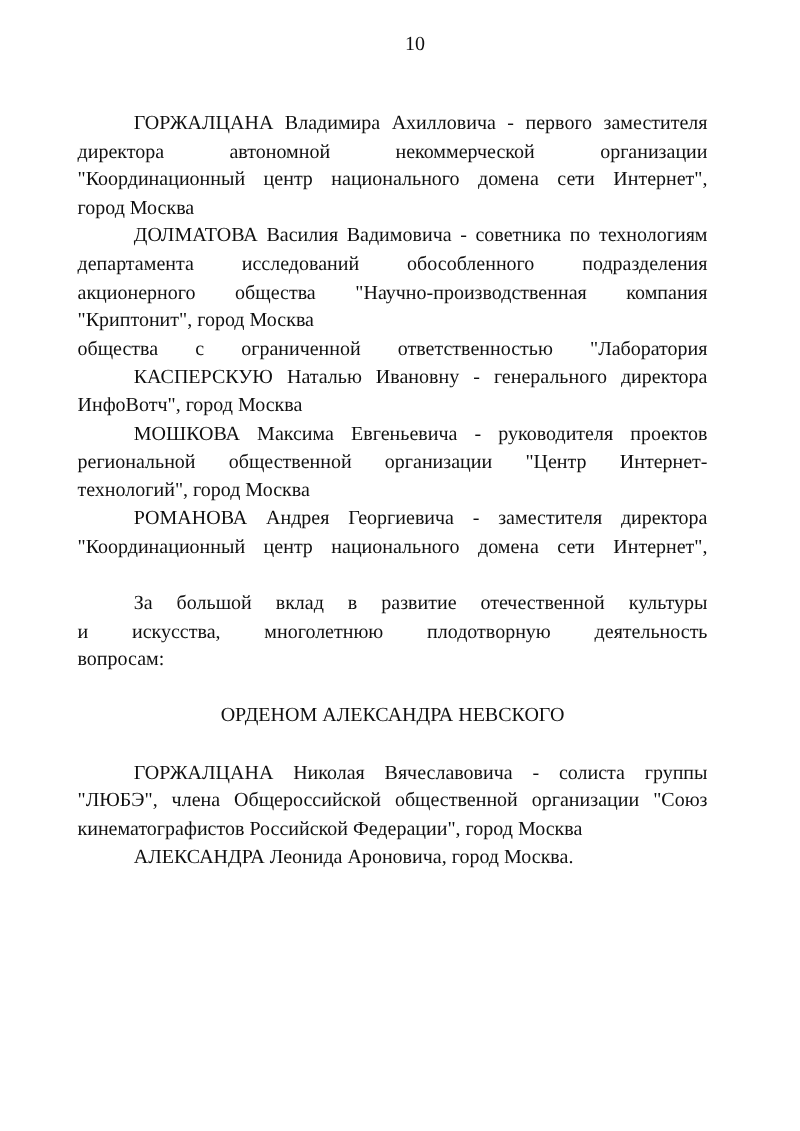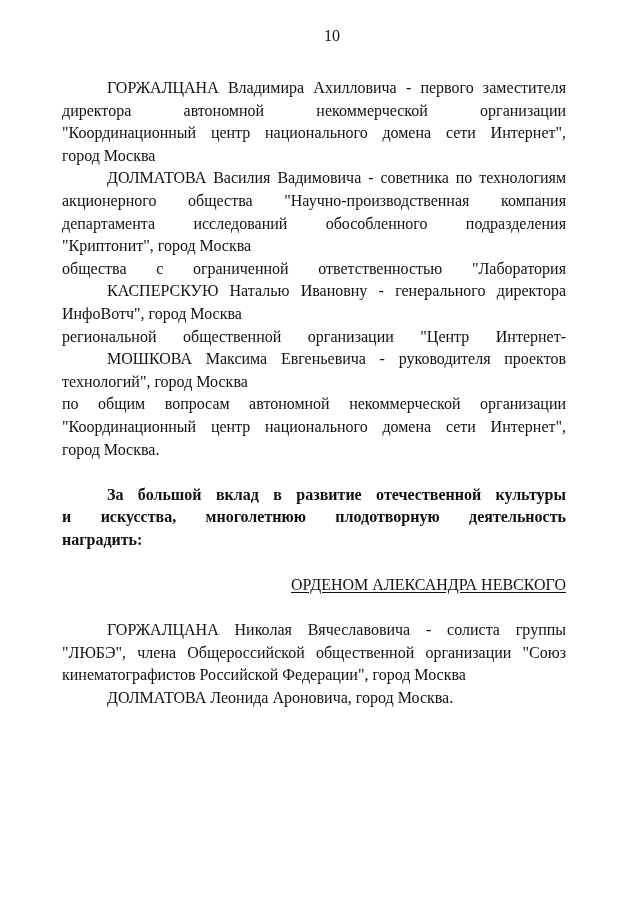--- a/index.html
+++ b/index.html
@@ -21,46 +21,45 @@
     position: absolute;
     top: 27px;
     left: 12px;
     width: 640px;
     text-align: center;
     line-height: 17px;
   }
   .body-col {
     position: absolute;
     left: 62px;
-    top: 77px;
+    top: 88px;
     width: 504px;
     line-height: 22.6px;
   }
   .ln {
     text-align: justify;
     text-align-last: justify;
     -moz-text-align-last: justify;
   }
   .ln.first {
     text-indent: 45px;
   }
   .ln.last {
     text-align: right;
     text-align-last: left;
     -moz-text-align-last: left;
   }
   .para.bold .ln {
-    font-weight: bold;
+    font-weight: normal;
   }
   .spacer {
     height: 22.6px;
   }
   .heading-line {
-    text-align: right;
-    text-decoration: underline;
+    text-align: center;
     text-underline-offset: 2px;
   }
 </style>
 </head>
 <body>
 
 <div class="page">
 
   <div class="page-number">10</div>
 
@@ -68,62 +67,61 @@
 
     <div class="para">
       <div class="ln first">ГОРЖАЛЦАНА Владимира Ахилловича - первого заместителя</div>
       <div class="ln">директора автономной некоммерческой организации</div>
       <div class="ln">"Координационный центр национального домена сети Интернет",</div>
       <div class="ln last">город Москва</div>
     </div>
 
     <div class="para">
       <div class="ln first">ДОЛМАТОВА Василия Вадимовича - советника по технологиям</div>
+      <div class="ln">департамента исследований обособленного подразделения</div>
       <div class="ln">акционерного общества "Научно-производственная компания</div>
-      <div class="ln">департамента исследований обособленного подразделения</div>
       <div class="ln last">"Криптонит", город Москва</div>
     </div>
 
     <div class="para">
       <div class="ln">общества с ограниченной ответственностью "Лаборатория</div>
       <div class="ln first">КАСПЕРСКУЮ Наталью Ивановну - генерального директора</div>
       <div class="ln last">ИнфоВотч", город Москва</div>
     </div>
 
 
     <div class="para">
+      <div class="ln first">МОШКОВА Максима Евгеньевича - руководителя проектов</div>
       <div class="ln">региональной общественной организации "Центр Интернет-</div>
-      <div class="ln first">МОШКОВА Максима Евгеньевича - руководителя проектов</div>
       <div class="ln last">технологий", город Москва</div>
     </div>
 
     <div class="para">
-      <div class="ln">по общим вопросам автономной некоммерческой организации</div>
+      <div class="ln first">РОМАНОВА Андрея Георгиевича - заместителя директора</div>
       <div class="ln">"Координационный центр национального домена сети Интернет",</div>
-      <div class="ln last">город Москва.</div>
     </div>
 
     <div class="spacer"></div>
 
     <div class="para bold">
       <div class="ln first">За большой вклад в развитие отечественной культуры</div>
       <div class="ln">и искусства, многолетнюю плодотворную деятельность</div>
-      <div class="ln last">наградить:</div>
+      <div class="ln last">вопросам:</div>
     </div>
 
     <div class="spacer"></div>
 
     <div class="heading-line">ОРДЕНОМ АЛЕКСАНДРА НЕВСКОГО</div>
 
     <div class="spacer"></div>
 
     <div class="para">
       <div class="ln first">ГОРЖАЛЦАНА Николая Вячеславовича - солиста группы</div>
       <div class="ln">"ЛЮБЭ", члена Общероссийской общественной организации "Союз</div>
       <div class="ln last">кинематографистов Российской Федерации", город Москва</div>
     </div>
 
     <div class="para">
-      <div class="ln first last">ДОЛМАТОВА Леонида Ароновича, город Москва.</div>
+      <div class="ln first last">АЛЕКСАНДРА Леонида Ароновича, город Москва.</div>
     </div>
 
   </div>
 </div>
 
 </body></html>

